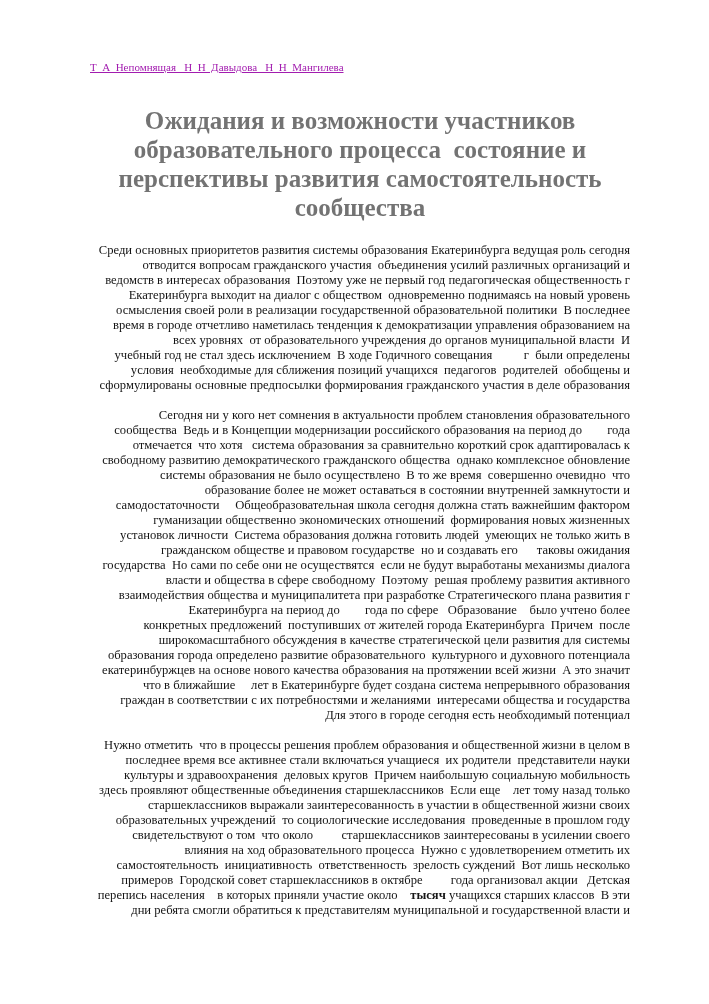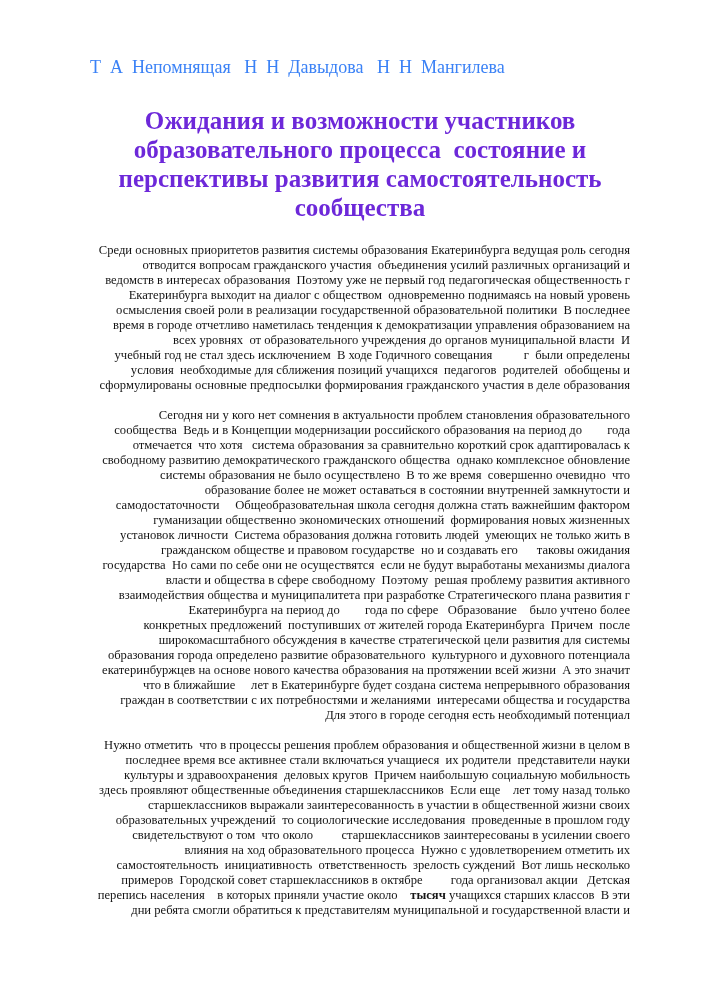--- a/index.html
+++ b/index.html
@@ -16,32 +16,33 @@
     font-family: "Liberation Serif", "DejaVu Serif", serif;
     color: #141414;
   }
   .content {
     position: absolute;
     left: 90px;
     top: 60px;
     width: 540px;
   }
   .authors {
-    font-size: 18px;
+    font-size: 11px;
     line-height: 15px;
     white-space: pre;
-    color: #3b82f6;
+    color: #a21caf;
+    text-decoration: underline;
   }
   .title {
     margin-top: 31px;
     font-size: 25px;
     font-weight: bold;
     line-height: 29px;
     text-align: center;
-    color: #6d28d9;
+    color: #737373;
   }
   .title .tline {
     white-space: pre;
   }
   .body-text {
     margin-top: 21px;
     font-size: 12.6px;
     line-height: 15px;
   }
   .para {

